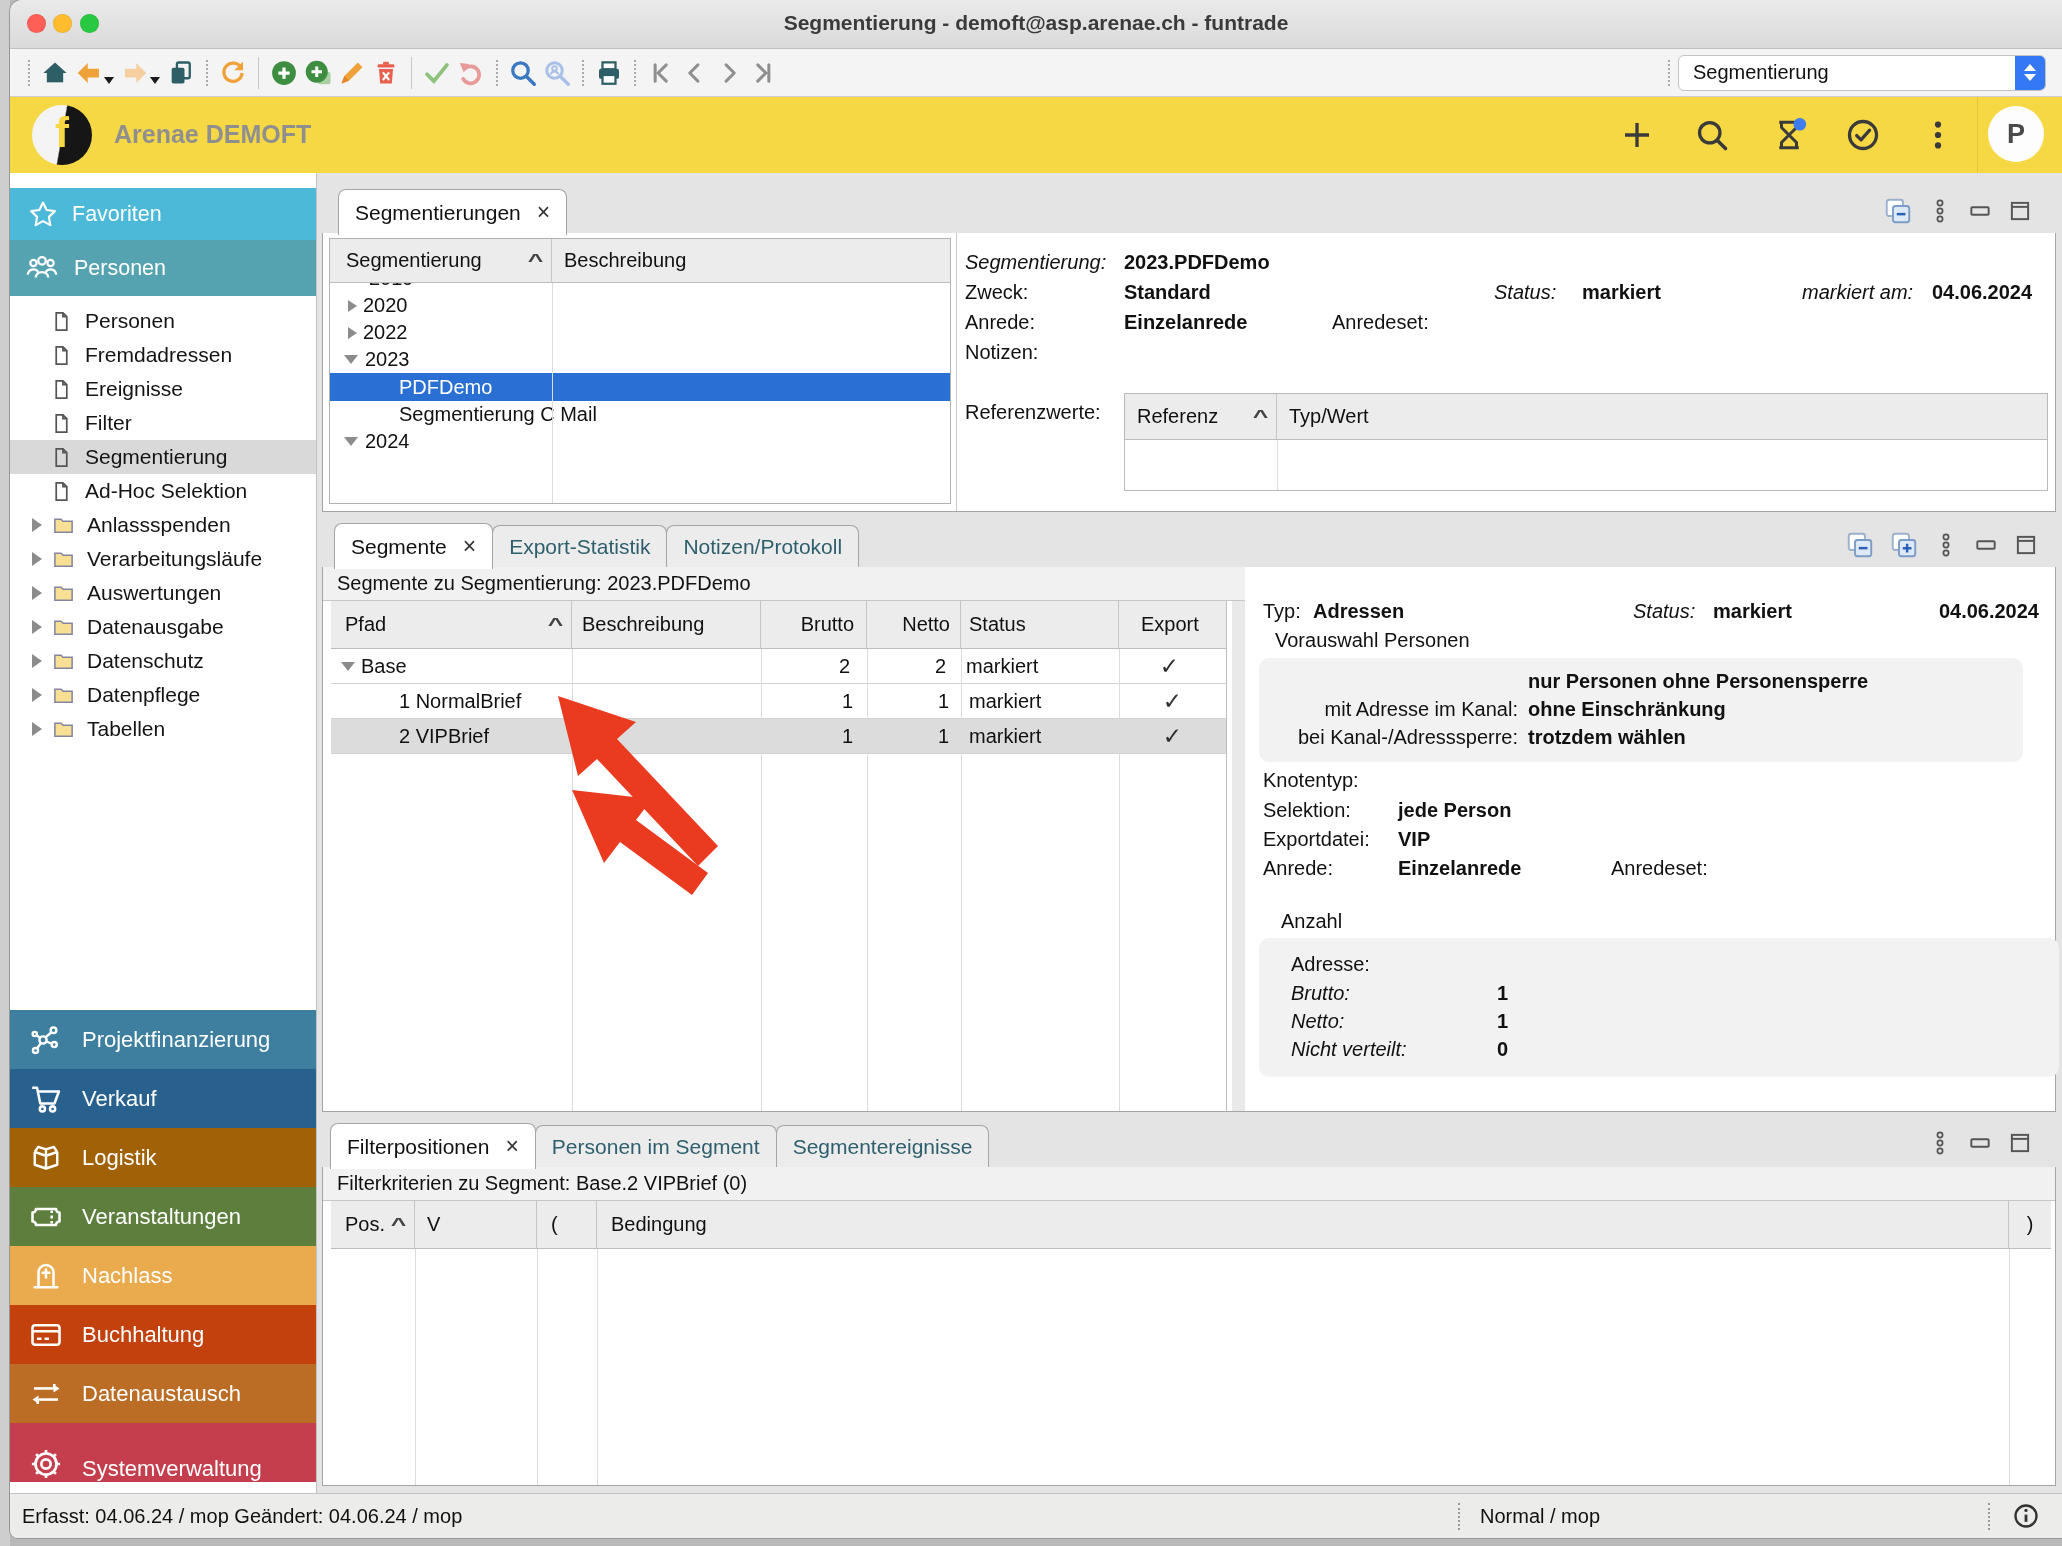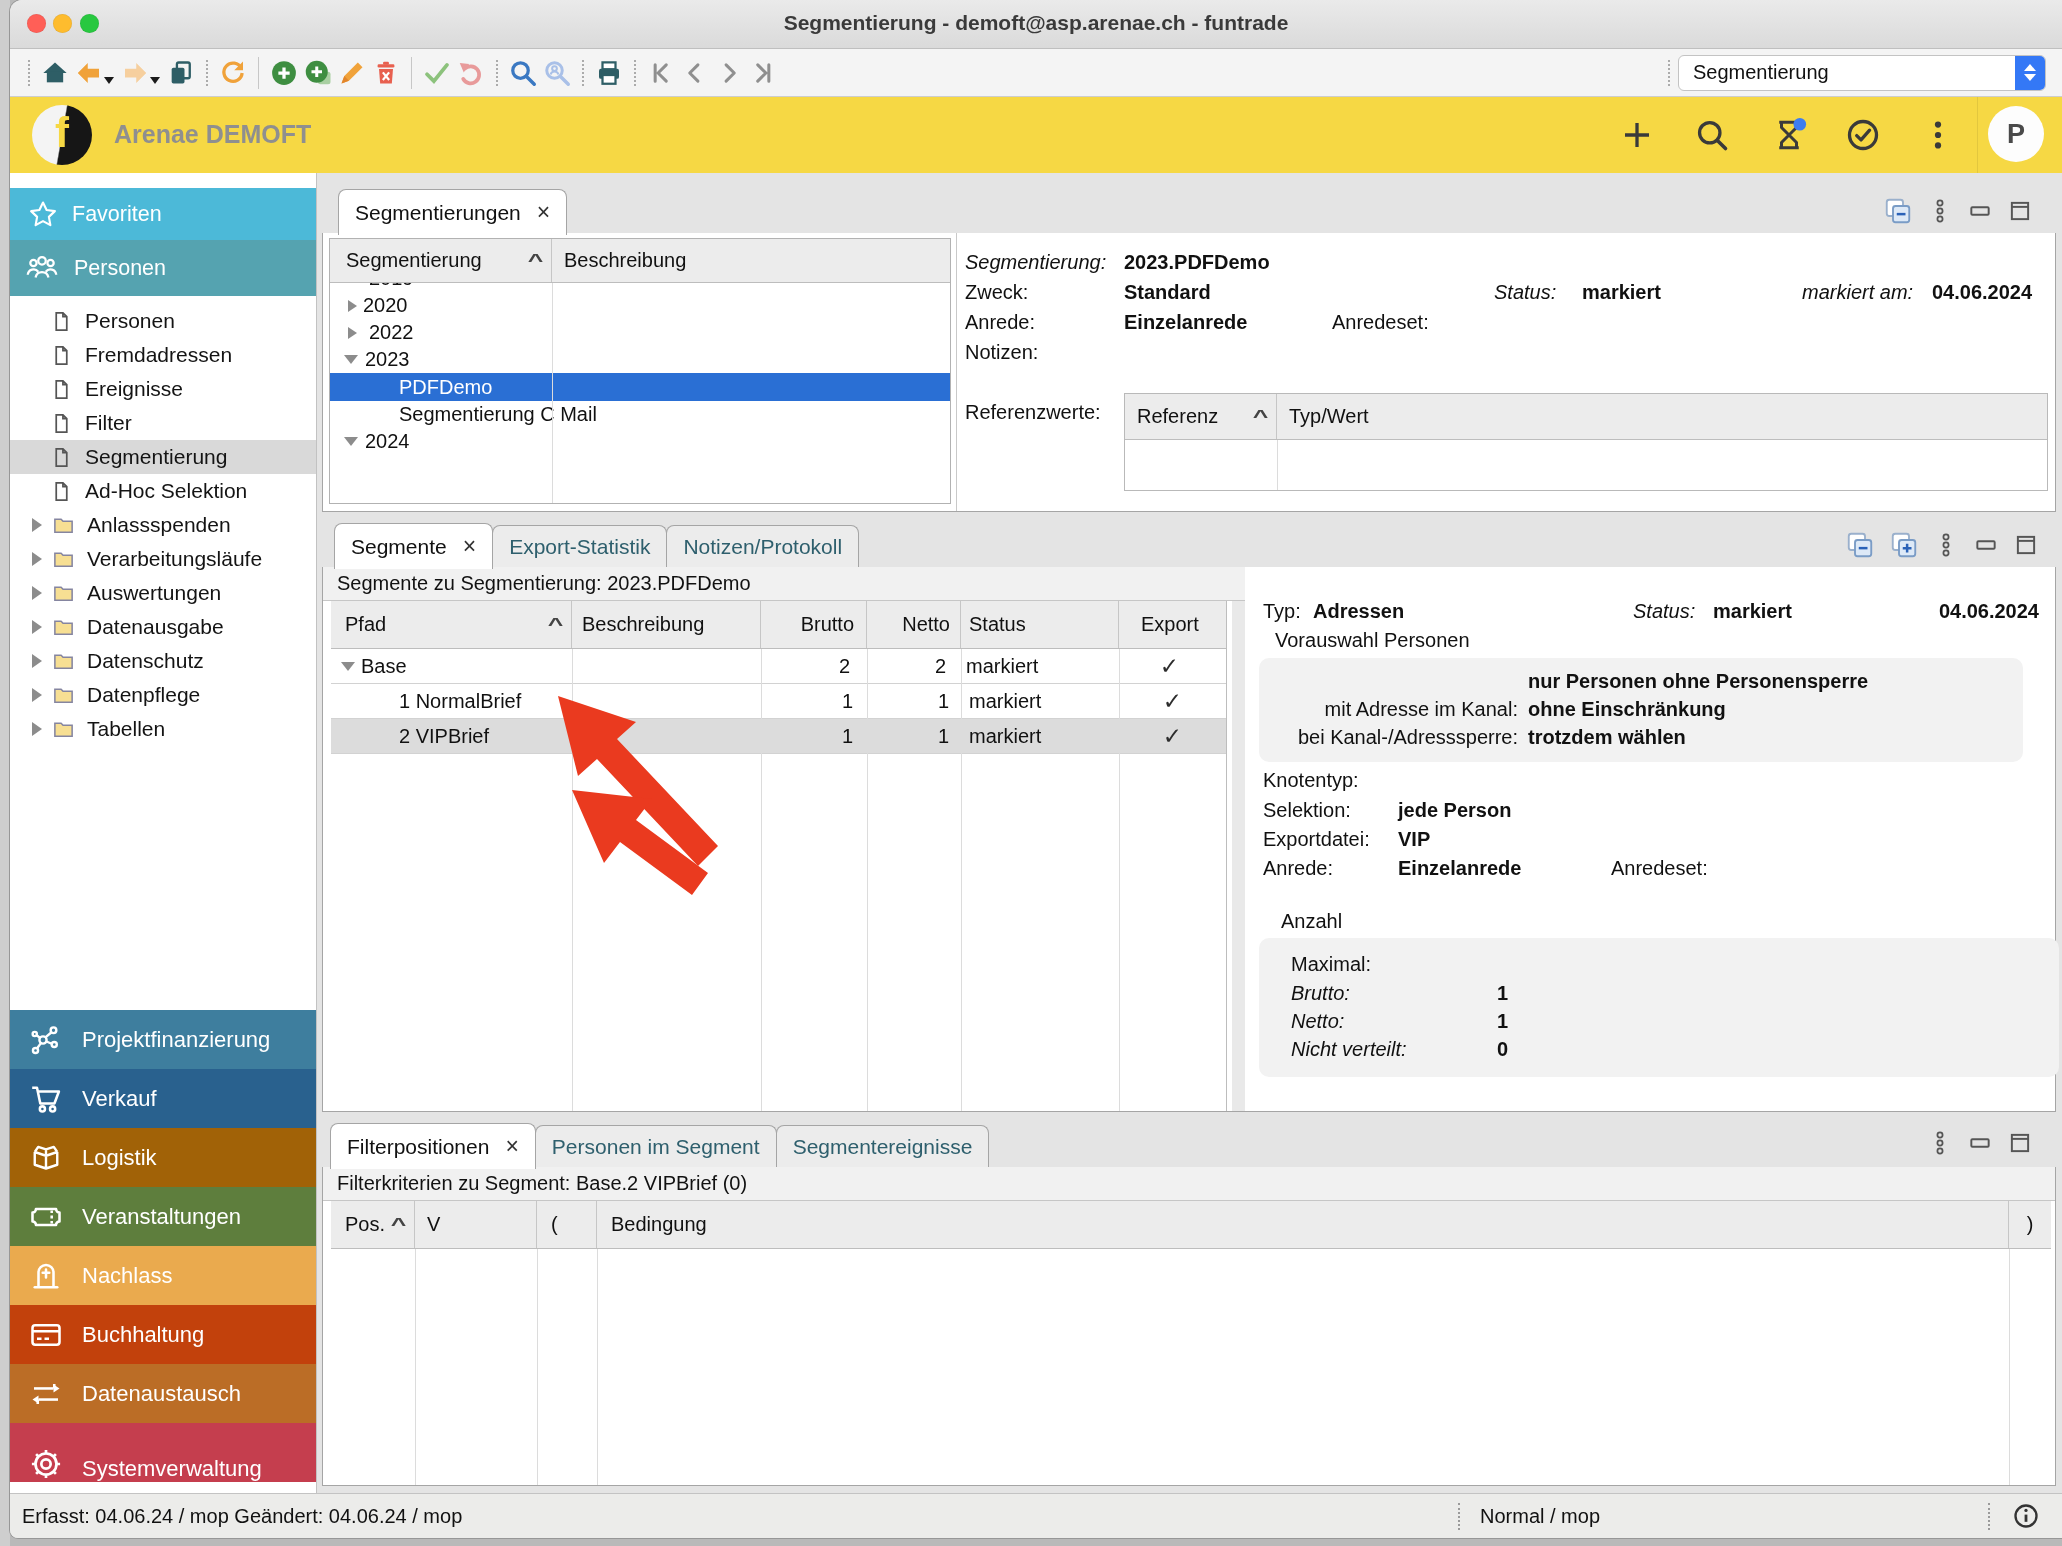--- a/index.html
+++ b/index.html
@@ -498,21 +498,21 @@
       <div class="vln" style="left:222px;top:44px;bottom:0"></div>
       <div style="height:9px;overflow:hidden;position:relative">
         <span class="lbl" style="position:absolute;left:39px;top:-16px">2019</span>
       </div>
       <div class="trow" style="height:27px">
           <span class="tri" style="margin-left:18px;border-left-width:9px;border-top-width:6px;border-bottom-width:6px"></span>
           <span style="margin-left:6px">2020</span>
         </div>
       <div class="trow" style="height:27px">
           <span class="tri" style="margin-left:18px;border-left-width:9px;border-top-width:6px;border-bottom-width:6px"></span>
-          <span style="margin-left:12px">2022</span>
+          <span style="margin-left:6px">2022</span>
         </div>
       <div class="trow" style="height:27px">
           <span style="margin-left:14px;width:0;height:0;border-left:7px solid transparent;border-right:7px solid transparent;border-top:9px solid #8c8c8c"></span>
           <span style="margin-left:7px">2023</span>
         </div>
       <div class="trow" style="height:28px;background:#2a6fd4;color:#fff">
           <span style="margin-left:69px">PDFDemo</span>
         </div>
       <div class="trow" style="height:27px">
           <span style="margin-left:69px">Segmentierung C Mail</span>
@@ -669,21 +669,21 @@
       <span class="lbl abs" style="left:18px;top:202px">Knotentyp:</span>
       <span class="lbl abs" style="left:18px;top:232px">Selektion:</span>
       <span class="lbl b abs" style="left:153px;top:232px">jede Person</span>
       <span class="lbl abs" style="left:18px;top:261px">Exportdatei:</span>
       <span class="lbl b abs" style="left:153px;top:261px">VIP</span>
       <span class="lbl abs" style="left:18px;top:290px">Anrede:</span>
       <span class="lbl b abs" style="left:153px;top:290px">Einzelanrede</span>
       <span class="lbl abs" style="left:366px;top:290px">Anredeset:</span>
       <span class="lbl abs" style="left:36px;top:343px">Anzahl</span>
       <div class="gbox" style="left:14px;top:371px;width:800px;height:139px">
-        <span class="lbl abs" style="left:32px;top:15px">Maximal:</span>
+        <span class="lbl abs" style="left:32px;top:15px">Adresse:</span>
         <span class="lbl i abs" style="left:32px;top:44px">Brutto:</span>
         <span class="lbl b abs" style="left:160px;top:44px;width:89px;text-align:right">1</span>
         <span class="lbl i abs" style="left:32px;top:72px">Netto:</span>
         <span class="lbl b abs" style="left:160px;top:72px;width:89px;text-align:right">1</span>
         <span class="lbl i abs" style="left:32px;top:100px">Nicht verteilt:</span>
         <span class="lbl b abs" style="left:160px;top:100px;width:89px;text-align:right">0</span>
       </div>
     </div>
   </div>
 

